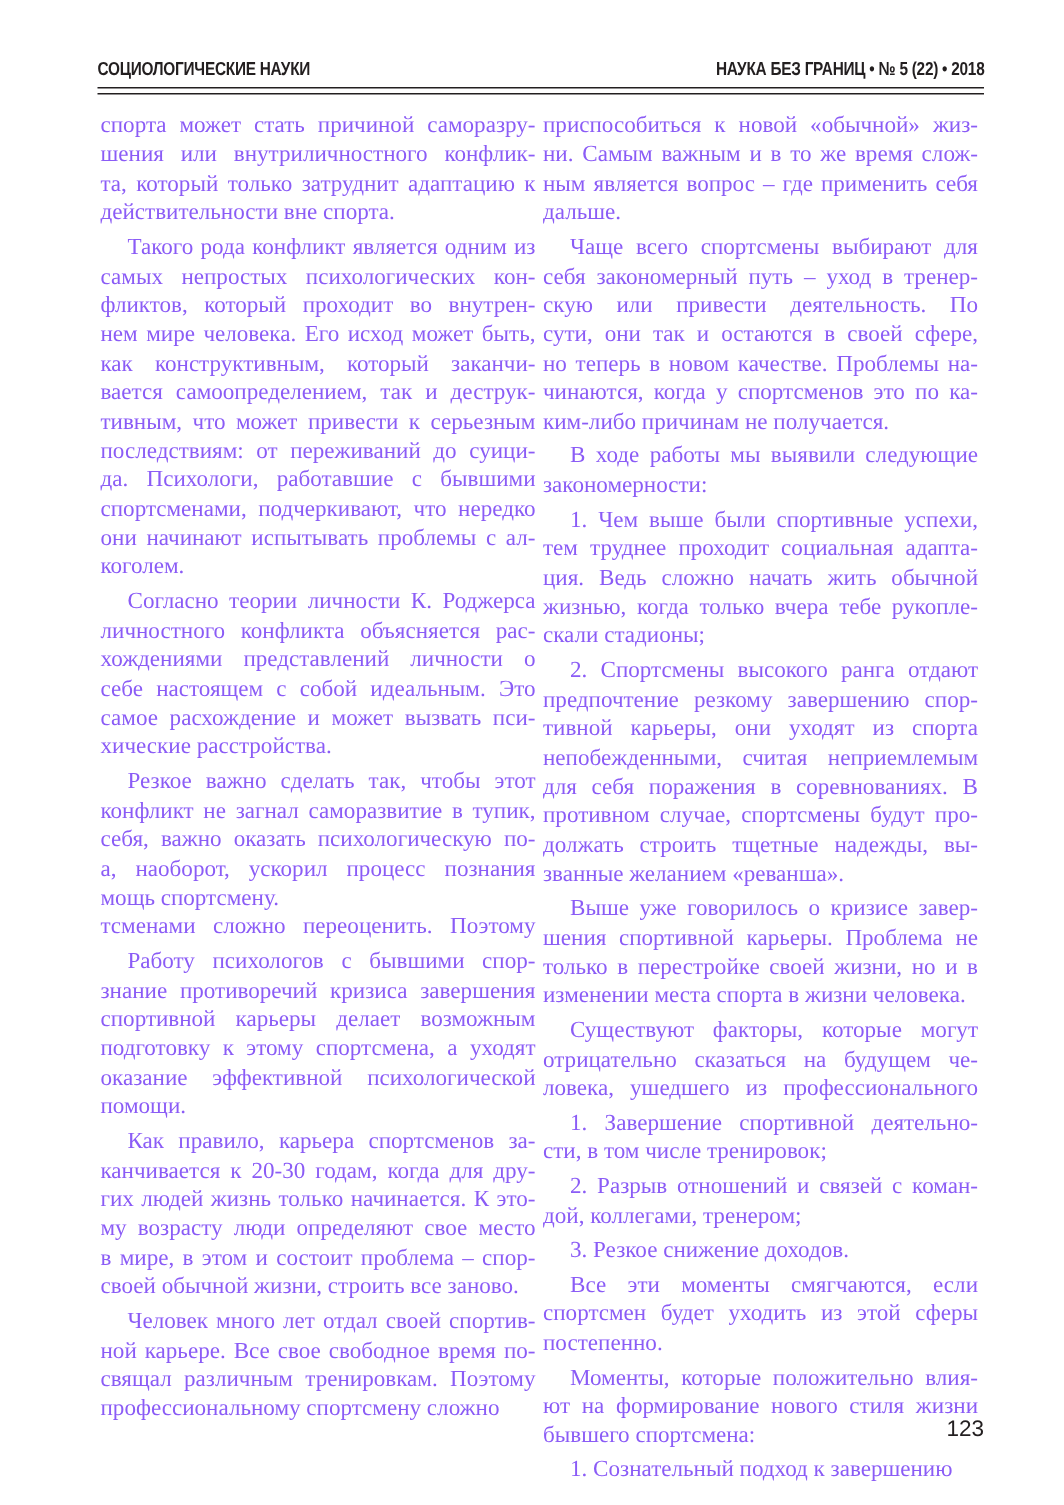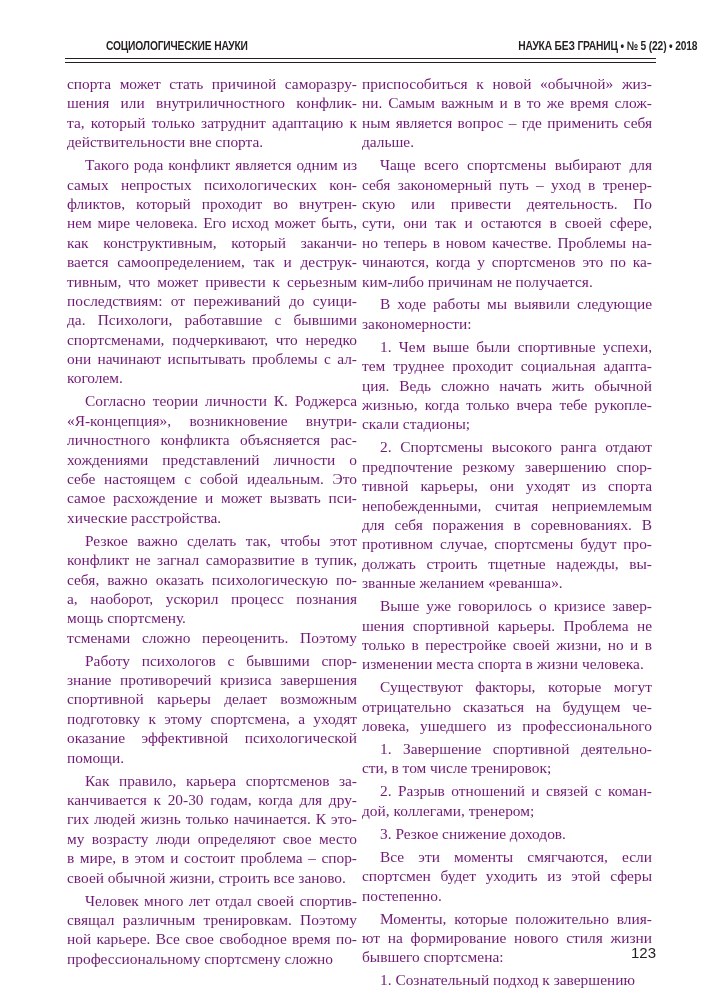--- a/index.html
+++ b/index.html
@@ -1,28 +1,28 @@
 <!DOCTYPE html>
 <html><head>
 <meta charset="utf-8">
 <style>
   html, body { margin: 0; padding: 0; background: #ffffff; }
   body { width: 709px; height: 1003px; position: relative; overflow: hidden; }
   .header {
     position: absolute; left: 65px; top: 36px; width: 591px; height: 20px;
     font-family: "Liberation Sans", sans-serif; font-weight: bold;
-    font-size: 12.5px; color: #231f20; letter-spacing: -0.2px; margin-left: 41px;
+    font-size: 12.5px; color: #231f20; letter-spacing: -0.2px;
   }
   .header .left { position: absolute; left: 0; top: 3px; transform: scaleX(0.82); transform-origin: left; }
   .header .right { position: absolute; right: 0; top: 3px; transform: scaleX(0.82); transform-origin: right; }
   .rule1 { position: absolute; left: 65px; top: 58px; width: 591px; height: 0; border-top: 1.6px solid #231f20; }
   .rule2 { position: absolute; left: 65px; top: 62px; width: 591px; height: 0; border-top: 0.8px solid #231f20; }
   .col {
     position: absolute; top: 74px; width: 290px;
-    font-family: "Liberation Serif", serif; font-size: 15.4px; color: #701a75;
+    font-family: "Liberation Serif", serif; font-size: 15.4px; color: #8b5cf6;
   }
   .col.left { left: 67px; }
   .col.right { left: 362px; }
   .ln {
     height: 19.4px; line-height: 19.4px; white-space: nowrap;
     text-align: justify; text-align-last: justify; overflow: visible;
   }
   .ln.end { text-align-last: left; }
   .ln.ind { text-indent: 18px; }
   .ln.gap { margin-top: 3.6px; }
@@ -57,21 +57,20 @@
       <div class="ln">вается самоопределением, так и деструк-</div>
       <div class="ln">тивным, что может привести к серьезным</div>
       <div class="ln">последствиям: от переживаний до суици-</div>
       <div class="ln">да. Психологи, работавшие с бывшими</div>
       <div class="ln">спортсменами, подчеркивают, что нередко</div>
       <div class="ln">они начинают испытывать проблемы с ал-</div>
       <div class="ln end">коголем.</div>
     </div>
     <div>
       <div class="ln gap ind">Согласно теории личности К. Роджерса</div>
-      <div class="ln">«Я-концепция», возникновение внутри-</div>
       <div class="ln">личностного конфликта объясняется рас-</div>
       <div class="ln">хождениями представлений личности о</div>
       <div class="ln">себе настоящем с собой идеальным. Это</div>
       <div class="ln">самое расхождение и может вызвать пси-</div>
       <div class="ln end">хические расстройства.</div>
     </div>
     <div>
       <div class="ln gap ind">Резкое важно сделать так, чтобы этот</div>
       <div class="ln">конфликт не загнал саморазвитие в тупик,</div>
       <div class="ln">себя, важно оказать психологическую по-</div>
@@ -90,22 +89,22 @@
     <div>
       <div class="ln gap ind">Как правило, карьера спортсменов за-</div>
       <div class="ln">канчивается к 20-30 годам, когда для дру-</div>
       <div class="ln">гих людей жизнь только начинается. К это-</div>
       <div class="ln">му возрасту люди определяют свое место</div>
       <div class="ln">в мире, в этом и состоит проблема – спор-</div>
       <div class="ln end">своей обычной жизни, строить все заново.</div>
     </div>
     <div>
       <div class="ln gap ind">Человек много лет отдал своей спортив-</div>
+      <div class="ln">ной карьере. Все свое свободное время по-</div>
       <div class="ln">свящал различным тренировкам. Поэтому</div>
-      <div class="ln">ной карьере. Все свое свободное время по-</div>
       <div class="ln end">профессиональному спортсмену сложно</div>
     </div>
   </div>
 <div class="col right">
     <div>
       <div class="ln">приспособиться к новой «обычной» жиз-</div>
       <div class="ln">ни. Самым важным и в то же время слож-</div>
       <div class="ln">ным является вопрос – где применить себя</div>
       <div class="ln end">дальше.</div>
     </div>

